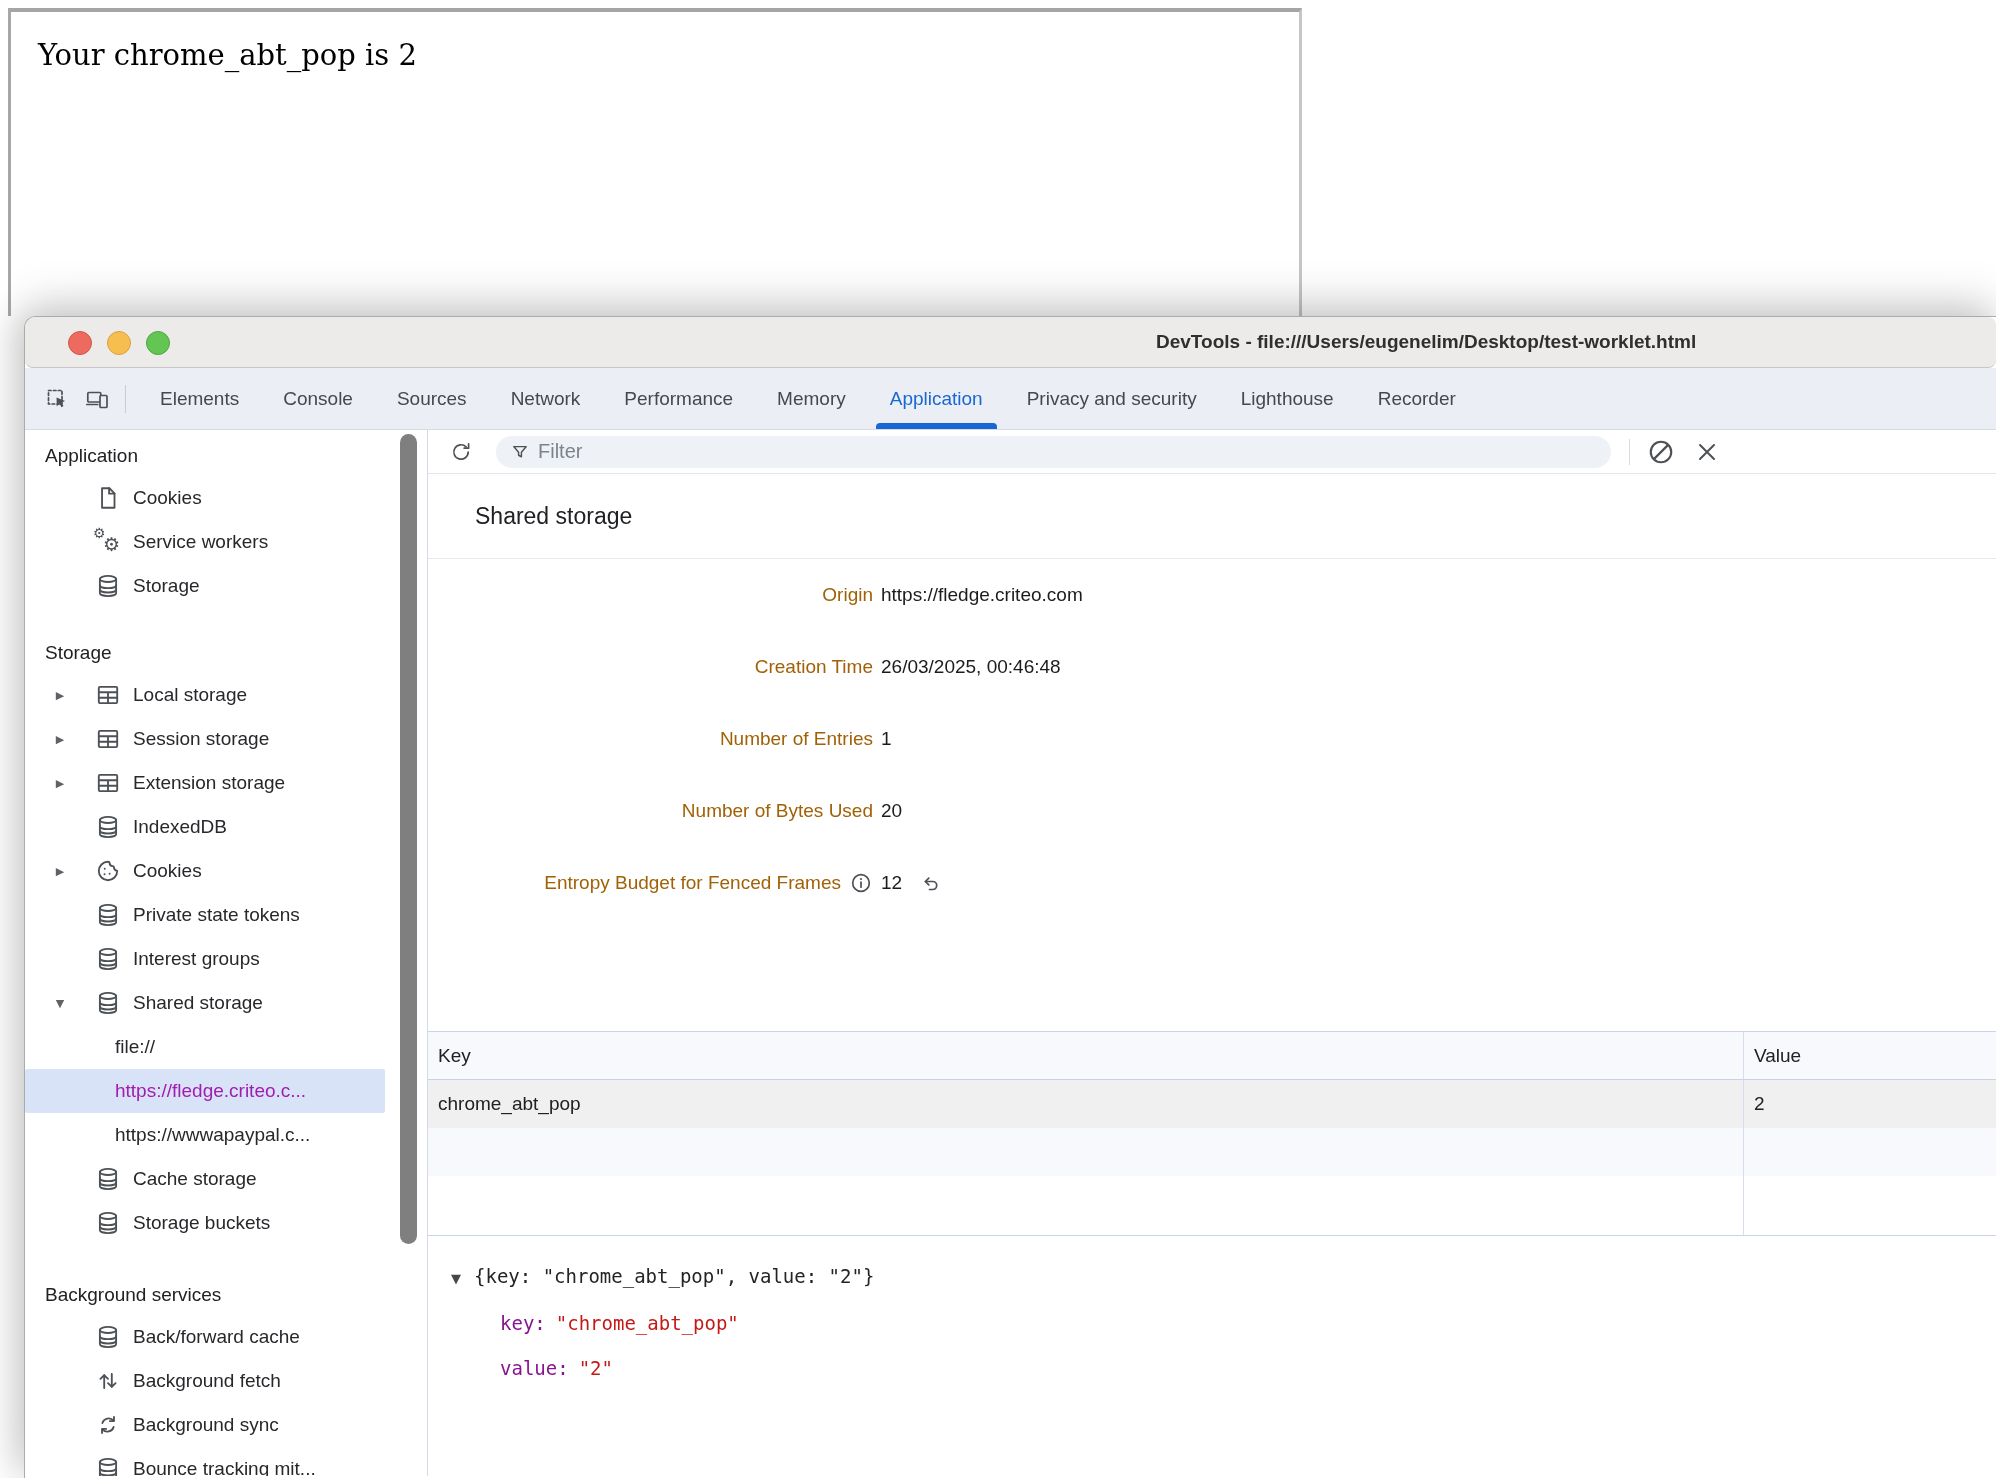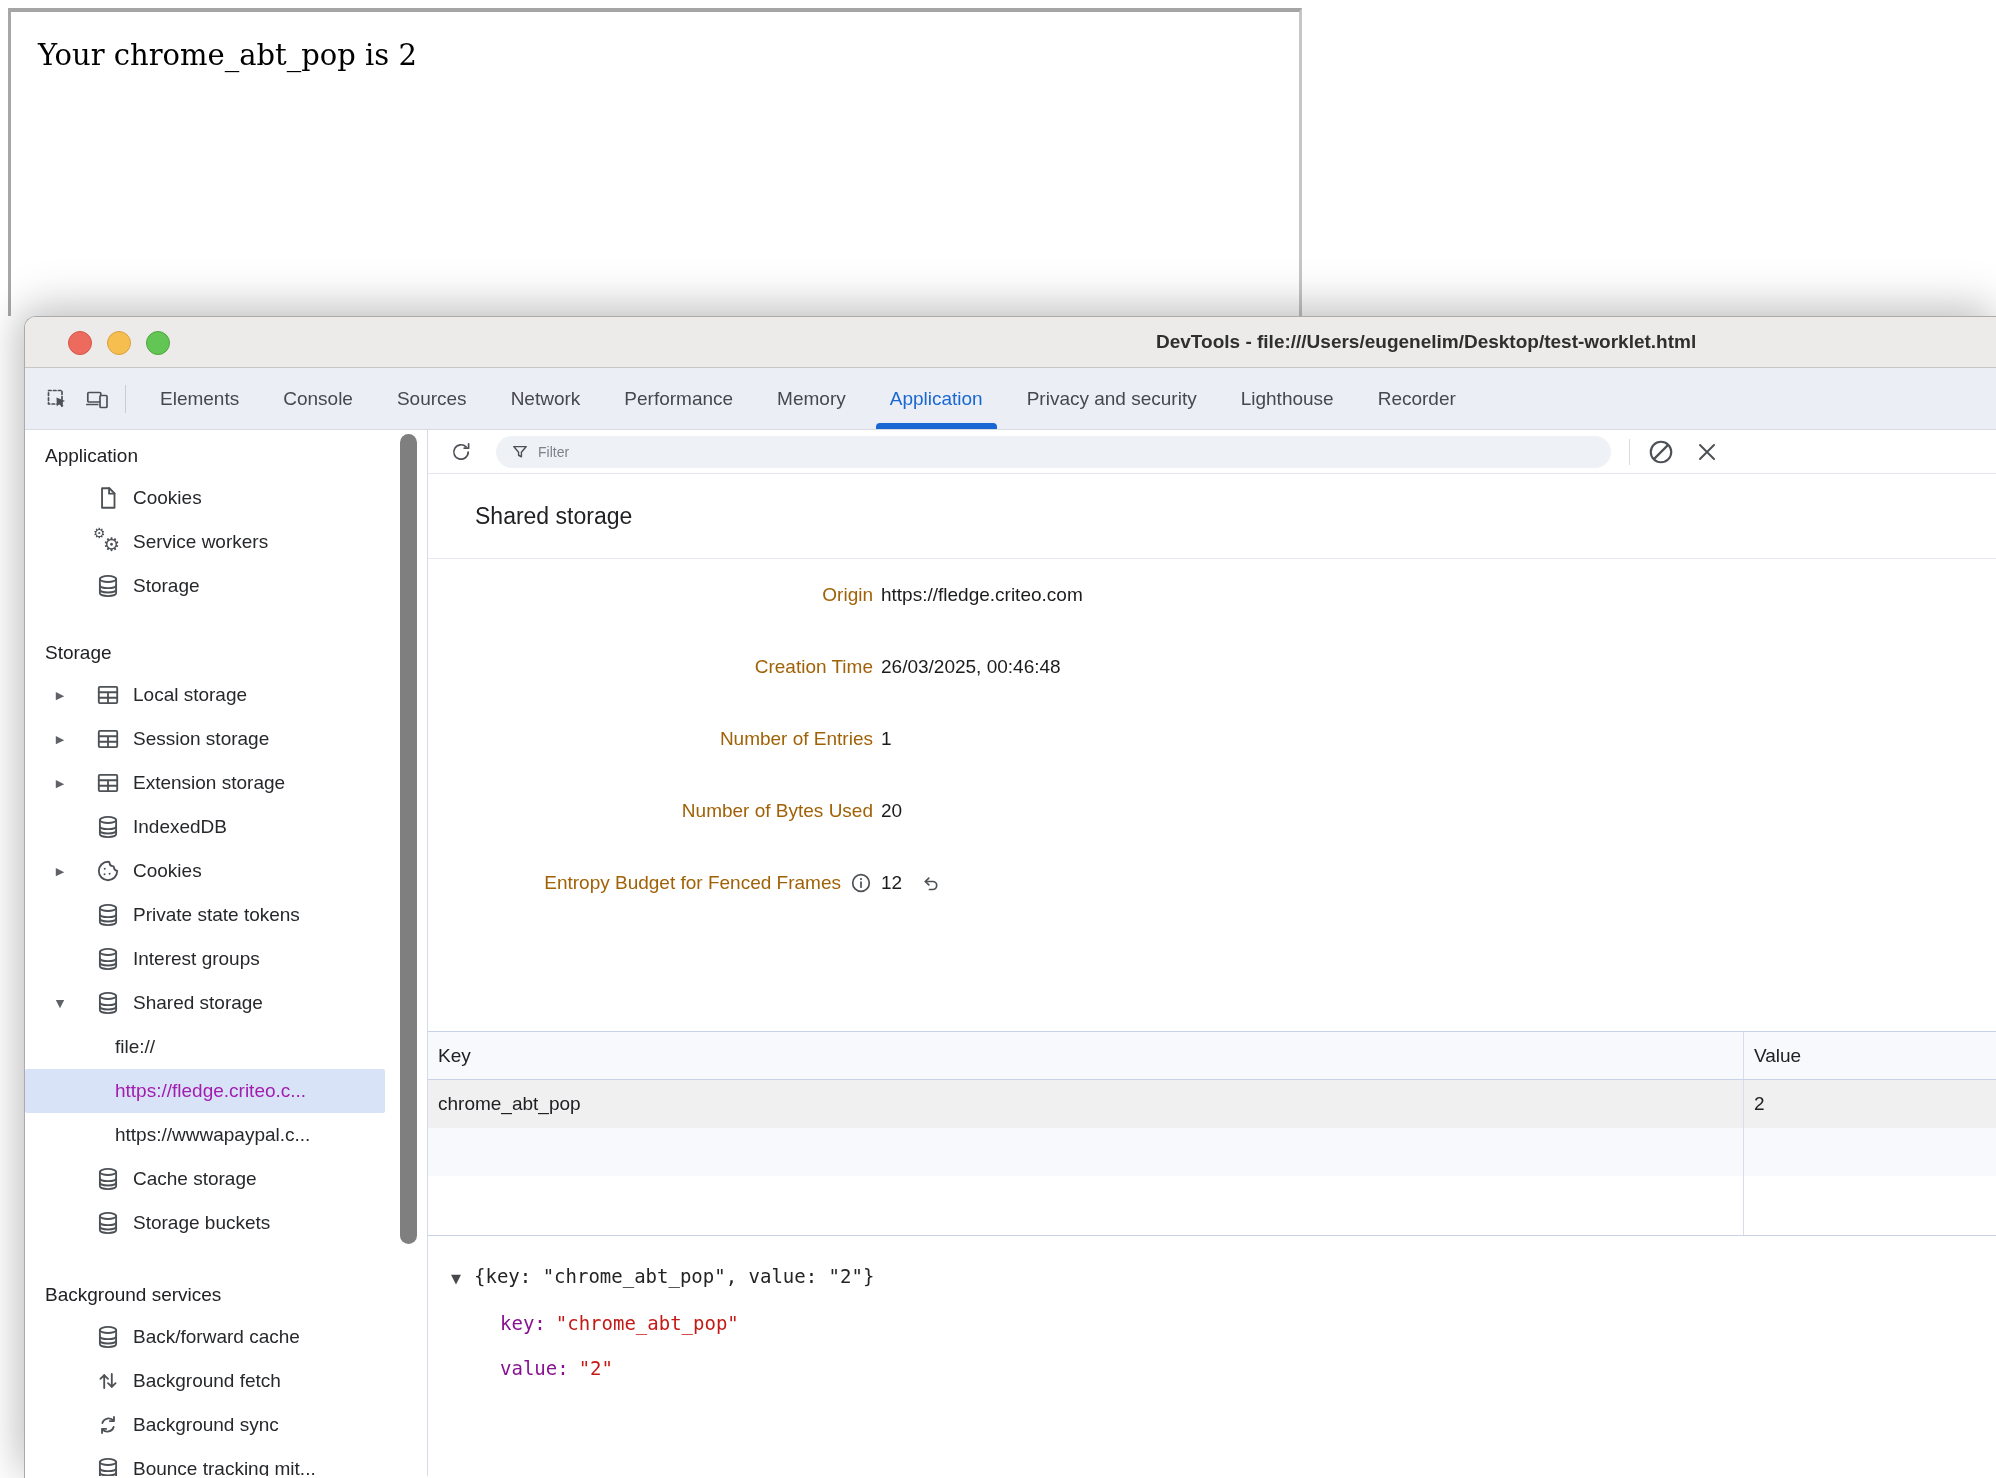--- a/index.html
+++ b/index.html
@@ -12,21 +12,21 @@
     border-right: 3px solid #c6c6c6; }
   .browser-page .page-text { padding: 26px 0 0 27px; font-family: "DejaVu Serif", "Liberation Serif", serif;
     font-size: 29px; color: #000; }
 
   
   .devtools { position: absolute; left: 24px; top: 316px; width: 1972px; height: 1162px;
     background: #fff; border-radius: 12px 0 0 0; overflow: hidden;
     border: 1px solid #ababab; border-right: none; border-bottom: none;
     box-shadow: 0 -14px 45px rgba(0,0,0,.16), -10px 0 35px rgba(0,0,0,.12); }
 
-  .titlebar { position: relative; height: 51px; background: #ecebea; border-bottom: 1px solid #c8c6c4; }
+  .titlebar { position: relative; height: 51px; background: #ecebea; border-bottom: 1px solid #c8c6c4; border-radius: 8px; }
   .traffic { position: absolute; top: 14px; left: 43px; display: flex; gap: 15px; }
   .dot { width: 24px; height: 24px; border-radius: 50%; }
   .dot.red    { background: #ed6a5e; border: 1px solid #d45548; }
   .dot.yellow { background: #f5be4f; border: 1px solid #d9a13f; }
   .dot.green  { background: #62c554; border: 1px solid #4ea73f; }
   .win-title { position: absolute; left: 1131px; top: 0; height: 100%; display: flex; align-items: center;
     font-size: 19px; font-weight: 700; color: #2f2f2f; white-space: nowrap; }
 
   .tabbar { display: flex; align-items: stretch; height: 62px; background: #ebeff5;
     border-bottom: 1px solid #d8dce2; padding-left: 12px; }
@@ -62,21 +62,21 @@
   .scroll-thumb { position: absolute; top: 4px; left: 375px; width: 17px; height: 810px;
     background: #7f7f7f; border-radius: 9px; }
 
   
   .main { flex: 1; background: #fff; font-size: 19px; color: #202124; min-width: 0; }
   .main-toolbar { height: 44px; display: flex; align-items: center; border-bottom: 1px solid #e4e7ec;
     padding-left: 14px; }
   .tool-ic { width: 38px; height: 38px; display: flex; align-items: center; justify-content: center; color: #47484a; }
   .filter-pill { margin-left: 16px; width: 1115px; height: 32px; border-radius: 16px; background: #eef1f5;
     display: flex; align-items: center; padding: 0 14px; gap: 8px; }
-  .filter-input { border: none; outline: none; background: transparent; flex: 1; font-size: 14px;
+  .filter-input { border: none; outline: none; background: transparent; flex: 1; font-size: 20px;
     font-family: "Liberation Sans", sans-serif; color: #3c4043; }
   .filter-input::placeholder { color: #7e838b; }
   .v-div { width: 1px; height: 26px; background: #d9dce1; margin-left: 18px; }
 
   .heading-row { height: 85px; display: flex; align-items: center; padding-left: 47px;
     border-bottom: 1px solid #e6e9f0; }
   .heading-row h2 { font-size: 23px; font-weight: 400; color: #202124; }
 
   .meta { height: 472px; padding-top: 0; }
   .meta-row { height: 72px; display: flex; align-items: center; }

